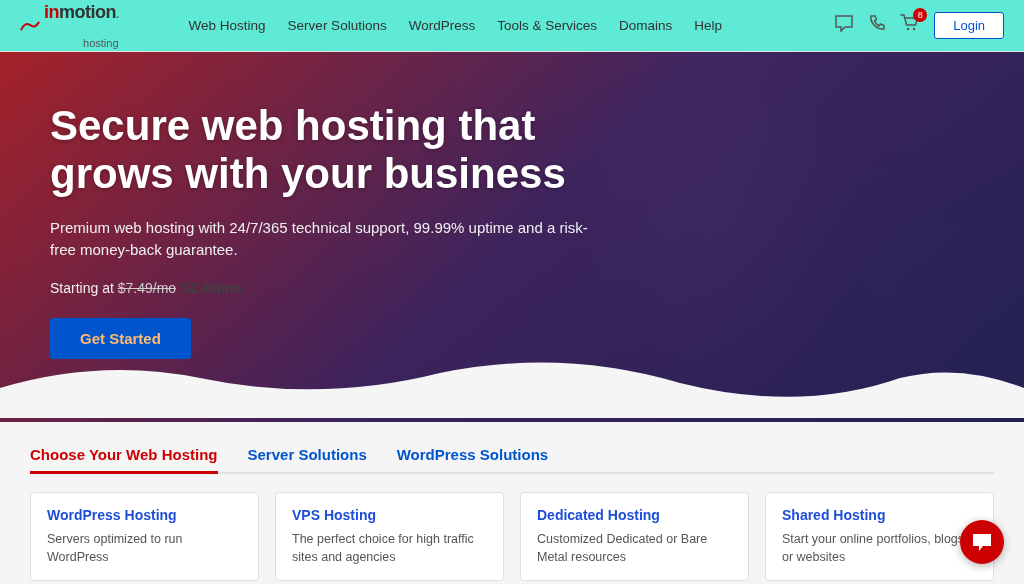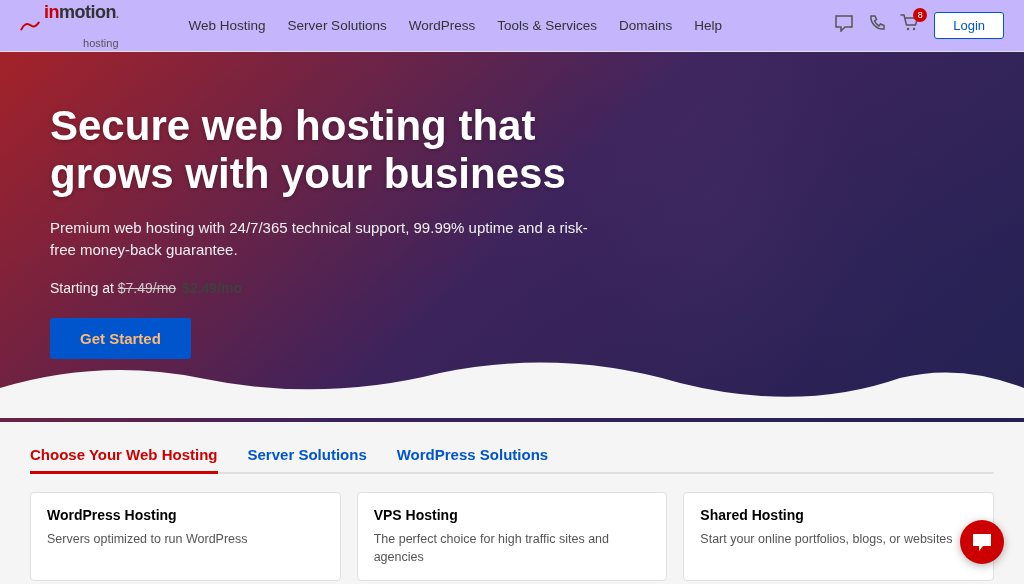--- a/index.html
+++ b/index.html
@@ -2,21 +2,21 @@
 <html><head>
   <meta charset="utf-8">
   <style>
     * { margin: 0; padding: 0; box-sizing: border-box; }
     body { font-family: Arial, sans-serif; width: 1024px; height: 584px; overflow: hidden; background: #f5f5f5; }
 
     
     .header {
       display: flex;
       align-items: center;
-      background: #c4b5fd;
+      background: #5eead4;
       height: 52px;
       padding: 14px 20px;
       border-bottom: 1px solid #e0e0e0;
       position: relative;
       z-index: 10;
     }
     .logo-area {
       display: flex;
       align-items: center;
       margin-right: 30px;
@@ -211,21 +211,21 @@
       background: #fff;
       border: 1px solid #e0e0e0;
       border-radius: 4px;
       padding: 14px 16px;
       flex: 1;
       min-width: 0;
     }
     .card-title {
       font-size: 14px;
       font-weight: bold;
-      color: #000000;
+      color: #1d4ed8;
       margin-bottom: 8px;
     }
     .card-desc {
       font-size: 12.5px;
       color: #555;
       line-height: 1.4;
     }
 
     
     .chat-bubble {
@@ -319,20 +319,24 @@
   <div class="cards">
     <div class="card">
       <div class="card-title">WordPress Hosting</div>
       <div class="card-desc">Servers optimized to run WordPress</div>
     </div>
     <div class="card">
       <div class="card-title">VPS Hosting</div>
       <div class="card-desc">The perfect choice for high traffic sites and agencies</div>
     </div>
     <div class="card">
+      <div class="card-title">Dedicated Hosting</div>
+      <div class="card-desc">Customized Dedicated or Bare Metal resources</div>
+    </div>
+    <div class="card">
       <div class="card-title">Shared Hosting</div>
       <div class="card-desc">Start your online portfolios, blogs, or websites</div>
     </div>
   </div>
 </section>
 
 <div class="chat-bubble">
   <svg width="22" height="20" viewBox="0 0 22 20" fill="none">
     <path d="M2 2h18v12H12l-4 5v-5H2V2z" fill="#fff"></path>
   </svg>

